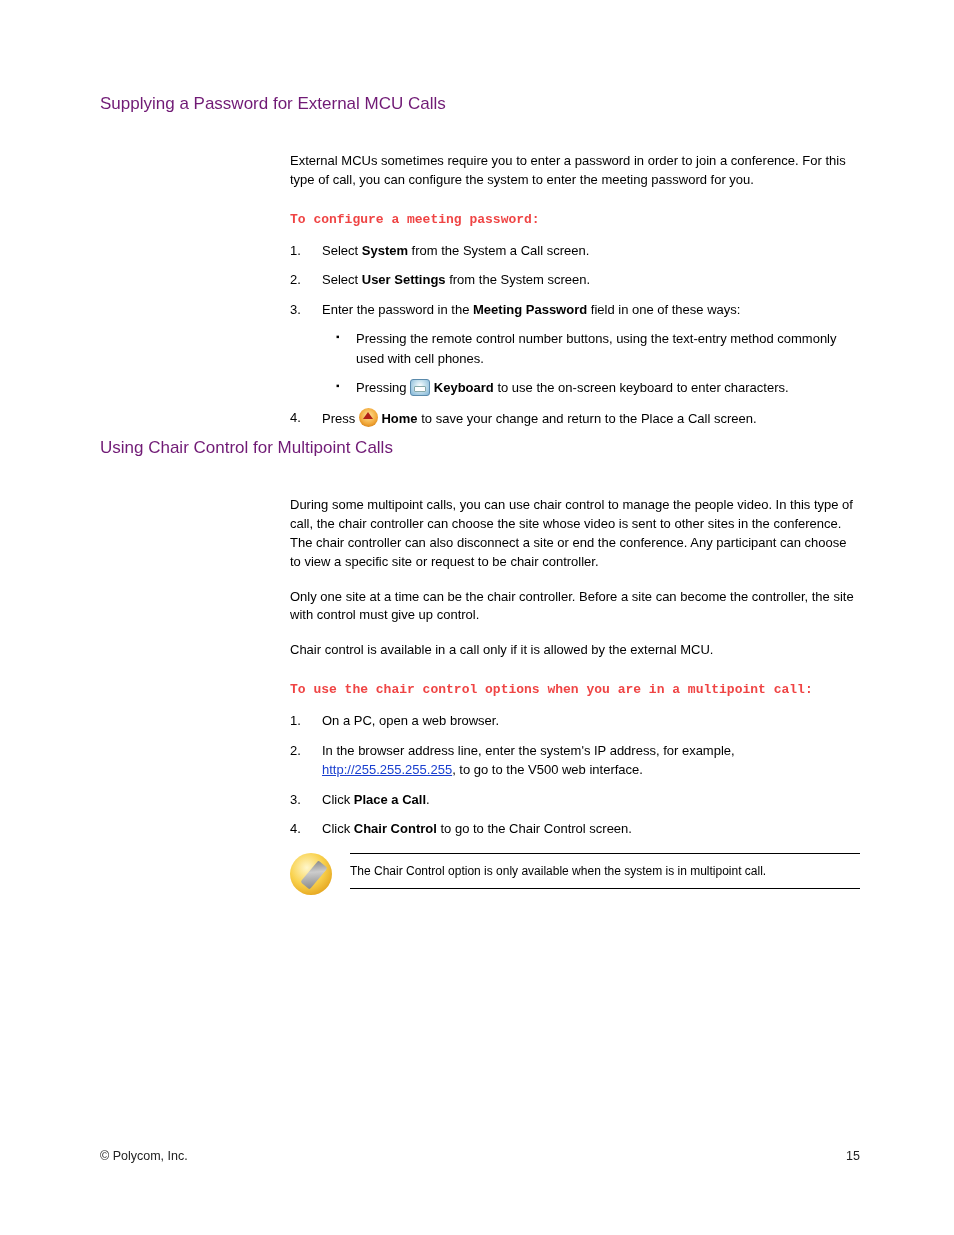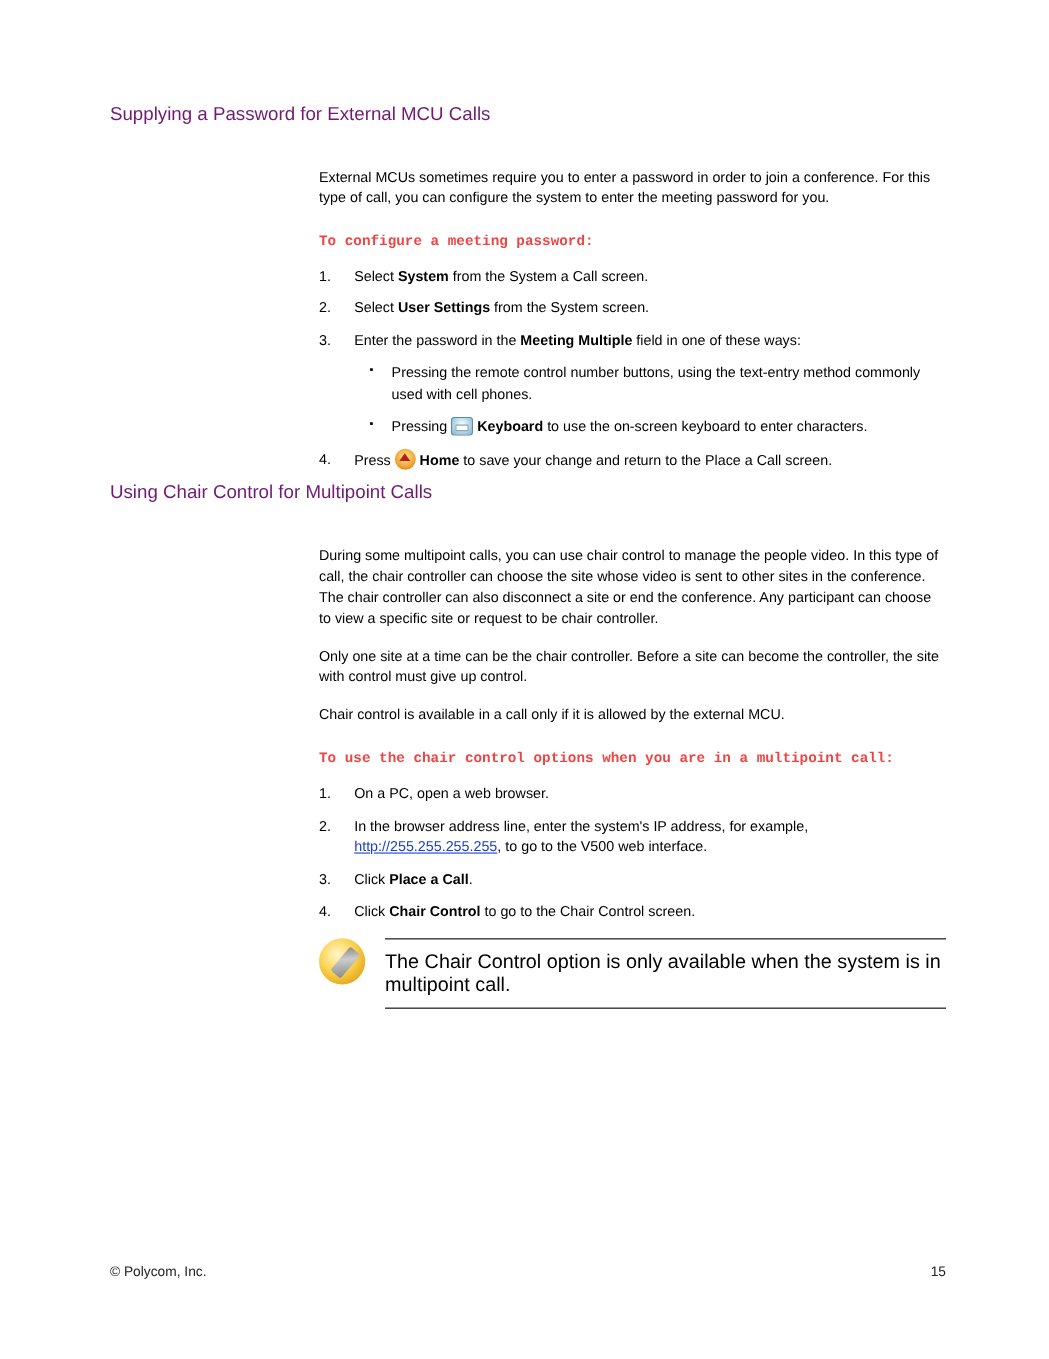--- a/index.html
+++ b/index.html
@@ -136,21 +136,21 @@
     width:12px; height:28px;
     background: linear-gradient(135deg,#888 0%,#ccc 40%,#888 100%);
     transform: rotate(40deg);
     border-radius:2px;
   }
   .note-box {
     flex: 1;
     border-top: 1.5px solid #000;
     border-bottom: 1.5px solid #000;
     padding: 10px 0 10px 0;
-    font-size: 18px;
+    font-size: 12px;
   }
   .link { color: #1a3fcf; text-decoration: underline; }
   .footer {
     position: absolute;
     left: 100px;
     right: 94px;
     bottom: 72px;
     display: flex;
     justify-content: space-between;
     font-size: 12.5px;
@@ -171,21 +171,21 @@
     <div class="proc-head">To configure a meeting password:</div>
 
     <ol class="num-list">
       <li>
         <span>Select </span><b>System</b><span> from the System a Call screen.</span>
       </li>
       <li>
         <span>Select </span><b>User Settings</b><span> from the System screen.</span>
       </li>
       <li>
-        <span>Enter the password in the </span><b>Meeting Multiple</b><span> field in one of these ways:</span>
+        <span>Enter the password in the </span><b>Meeting Password</b><span> field in one of these ways:</span>
         <ul class="sub-list">
           <li>Pressing the remote control number buttons, using the text-entry method commonly used with cell phones.</li>
           <li>
             <span>Pressing </span><span class="icon-kbd"></span> <b>Keyboard</b><span> to use the on-screen keyboard to enter characters.</span>
           </li>
         </ul>
       </li>
       <li>
         <span>Press </span><span class="icon-home"></span> <b>Home</b><span> to save your change and return to the Place a Call screen.</span>
       </li>

